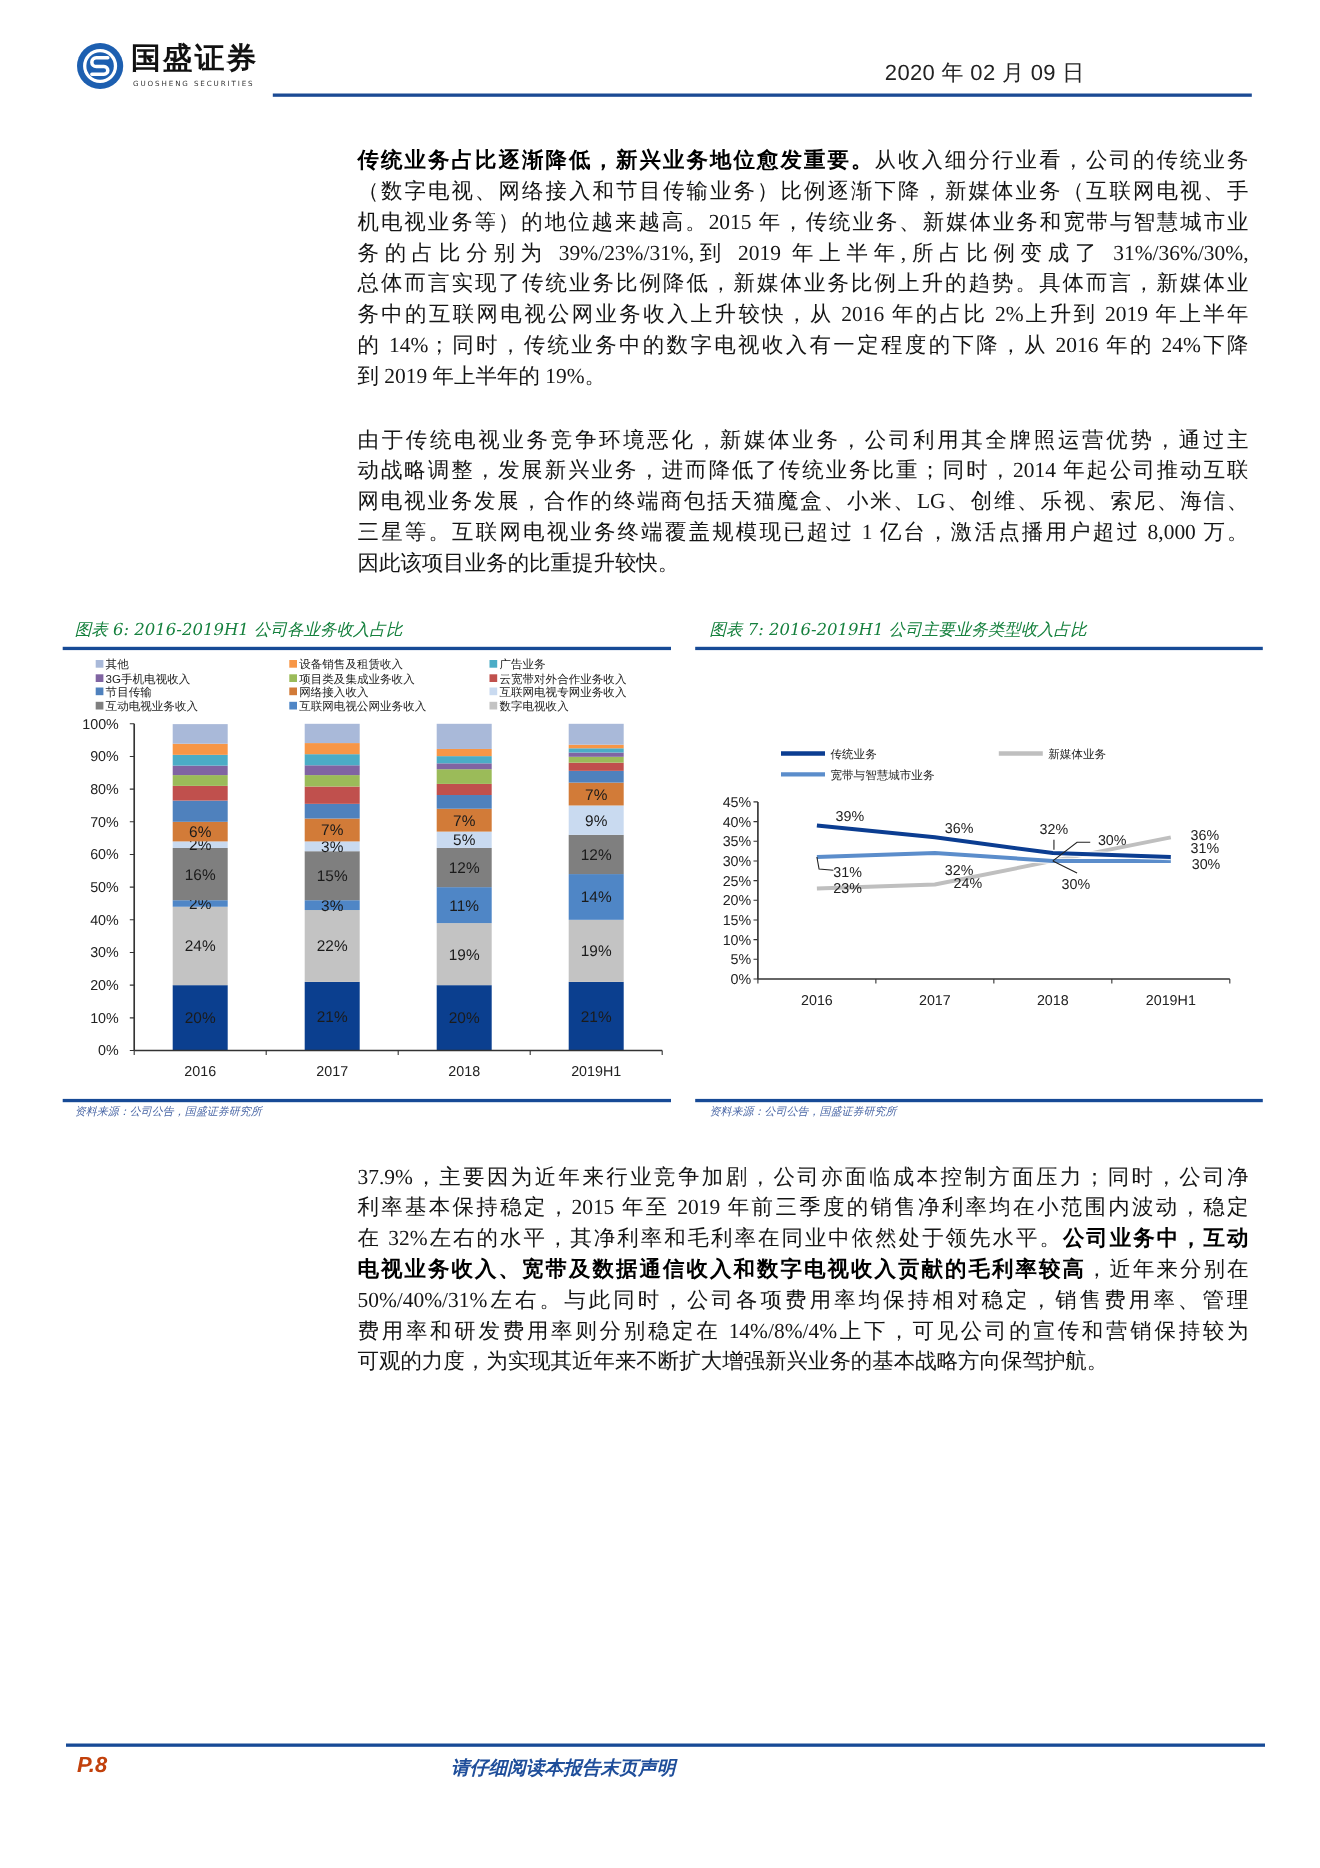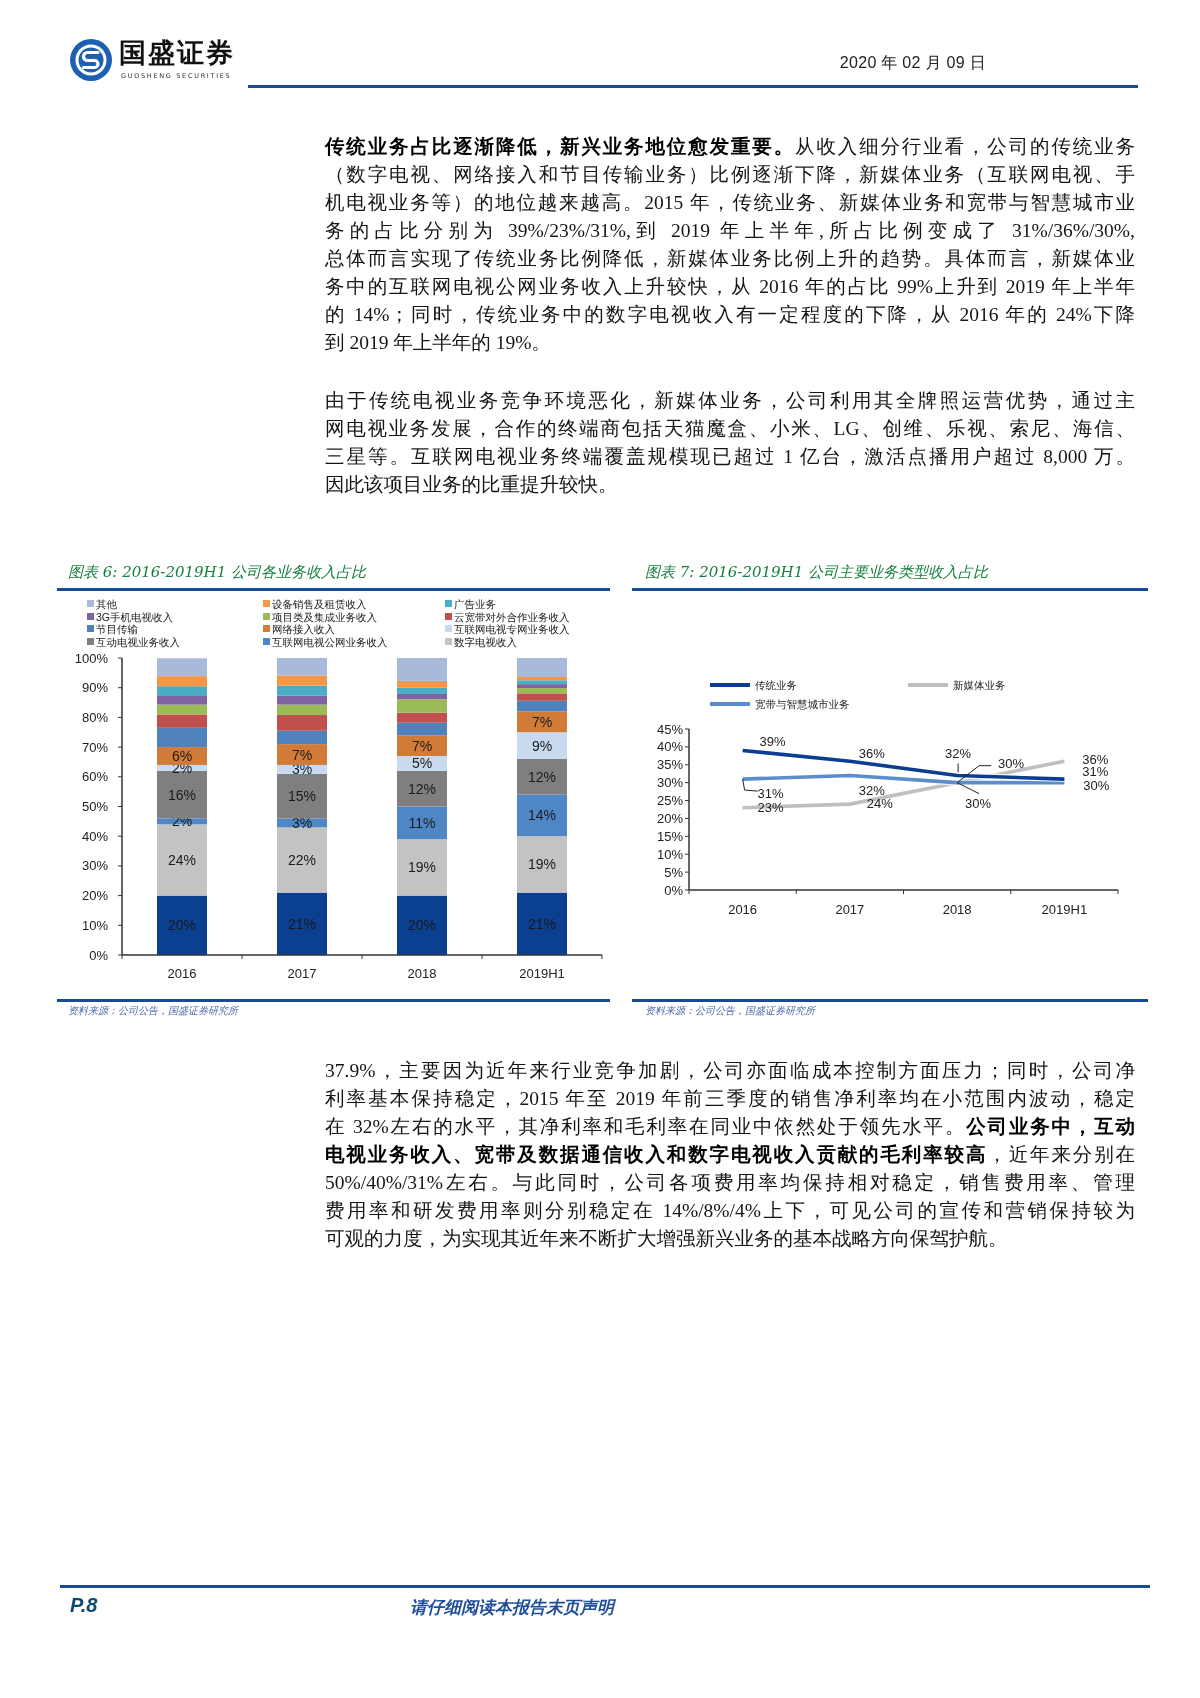--- a/index.html
+++ b/index.html
@@ -2,40 +2,40 @@
 <html><head>
 <meta charset="utf-8">
 <style>
   html, body { margin:0; padding:0; background:#ffffff; }
   body { width:1200px; height:1698px; position:relative; overflow:hidden; font-family:"Liberation Sans", "DejaVu Sans", sans-serif; }
   .abs { position:absolute; }
   
   .logo-icon { left:68px; top:37px; width:46px; height:46px; }
   .logo-cn { left:119px; top:35px; font-size:27px; font-weight:bold; color:#111; letter-spacing:2px; font-family:"DejaVu Sans", sans-serif; }
   .logo-en { left:121px; top:72px; font-size:6.5px; letter-spacing:1.7px; color:#333; font-family:"DejaVu Sans", sans-serif; }
-  .header-date { right:70px; top:53px; font-size:16px; color:#222; font-family:"Liberation Sans", sans-serif; letter-spacing:0.3px; }
+  .header-date { right:70px; top:53px; font-size:20px; color:#222; font-family:"Liberation Sans", sans-serif; letter-spacing:0.3px; }
   .header-rule { left:248px; top:85px; width:890px; height:3px; background:#1B4A94; }
   
   .para { position:absolute; left:325px; width:810px; font-family:"Liberation Serif", "DejaVu Serif", serif; font-size:19.5px; color:#151515; }
   .para .line { line-height:28px; min-height:28px; text-align:justify; text-align-last:justify; text-justify:inter-character; }
   .para .line.last { text-align-last:left; }
   .para .b { font-weight:bold; color:#000; }
   
   .fig-title { top:563px; font-size:15px; font-style:italic; color:#15803d; font-family:"DejaVu Serif", serif; }
   .fig-rule { height:3px; background:#174A96; }
   .fig-source { top:1004px; font-size:10px; font-style:italic; color:#4A67A6; font-family:"DejaVu Serif", serif; }
   svg text { font-family:"Liberation Sans", "DejaVu Sans", sans-serif; }
   .tick { font-size:13px; fill:#222; }
   .xtick { font-size:13px; fill:#222; }
   .bar-label { font-size:14px; fill:#1b1b1b; }
   .legend-text { font-size:10.5px; fill:#222; }
   .line-label { font-size:13px; fill:#222; }
   
   .footer-rule { left:60px; top:1585px; width:1090px; height:3px; background:#174A96; }
-  .footer-page { left:70px; top:1594px; font-size:20px; font-weight:bold; font-style:italic; color:#0c4a6e; }
+  .footer-page { left:70px; top:1594px; font-size:20px; font-weight:bold; font-style:italic; color:#c2410c; }
   .footer-note { left:0; width:1024px; top:1596px; text-align:center; font-size:17px; font-weight:bold; font-style:italic; color:#1F4E9A; font-family:"DejaVu Serif", serif; }
 </style>
 </head>
 <body>
 
 <div class="abs" style="left:0;top:0;width:1056px;height:95px;">
   <svg class="abs logo-icon" viewBox="0 0 46 46">
     <circle cx="23" cy="23" r="21" fill="#1D5FB0"></circle>
     <circle cx="23" cy="23" r="15.5" fill="#ffffff"></circle>
     <circle cx="23" cy="23" r="12.5" fill="#1D5FB0"></circle>
@@ -46,26 +46,27 @@
   <div class="abs header-date">2020 年 02 月 09 日</div>
   <div class="abs header-rule"></div>
 </div>
 
 <div class="para" style="top:133px;">
     <div class="line"><span class="b">传统业务占比逐渐降低，新兴业务地位愈发重要。</span><span>从收入细分行业看，公司的传统业务</span></div>
     <div class="line"><span>（数字电视、网络接入和节目传输业务）比例逐渐下降，新媒体业务（互联网电视、手</span></div>
     <div class="line"><span>机电视业务等）的地位越来越高。2015 年，传统业务、新媒体业务和宽带与智慧城市业</span></div>
     <div class="line"><span>务的占比分别为 39%/23%/31%,到 2019 年上半年,所占比例变成了 31%/36%/30%,</span></div>
     <div class="line"><span>总体而言实现了传统业务比例降低，新媒体业务比例上升的趋势。具体而言，新媒体业</span></div>
-    <div class="line"><span>务中的互联网电视公网业务收入上升较快，从 2016 年的占比 99%上升到 2019 年上半年</span></div>
+    <div class="line"><span>务中的互联网电视公网业务收入上升较快，从 2016 年的占比 2%上升到 2019 年上半年</span></div>
     <div class="line"><span>的 14%；同时，传统业务中的数字电视收入有一定程度的下降，从 2016 年的 24%下降</span></div>
     <div class="line last"><span>到 2019 年上半年的 19%。</span></div>
   </div>
 <div class="para" style="top:387px;">
     <div class="line"><span>由于传统电视业务竞争环境恶化，新媒体业务，公司利用其全牌照运营优势，通过主</span></div>
+    <div class="line"><span>动战略调整，发展新兴业务，进而降低了传统业务比重；同时，2014 年起公司推动互联</span></div>
     <div class="line"><span>网电视业务发展，合作的终端商包括天猫魔盒、小米、LG、创维、乐视、索尼、海信、</span></div>
     <div class="line"><span>三星等。互联网电视业务终端覆盖规模现已超过 1 亿台，激活点播用户超过 8,000 万。</span></div>
     <div class="line last"><span>因此该项目业务的比重提升较快。</span></div>
   </div>
 <div class="para" style="top:1057px;">
     <div class="line"><span>37.9%，主要因为近年来行业竞争加剧，公司亦面临成本控制方面压力；同时，公司净</span></div>
     <div class="line"><span>利率基本保持稳定，2015 年至 2019 年前三季度的销售净利率均在小范围内波动，稳定</span></div>
     <div class="line"><span>在 32%左右的水平，其净利率和毛利率在同业中依然处于领先水平。</span><span class="b">公司业务中，互动</span></div>
     <div class="line"><span class="b">电视业务收入、宽带及数据通信收入和数字电视收入贡献的毛利率较高</span><span>，近年来分别在</span></div>
     <div class="line"><span>50%/40%/31%左右。与此同时，公司各项费用率均保持相对稳定，销售费用率、管理</span></div>

